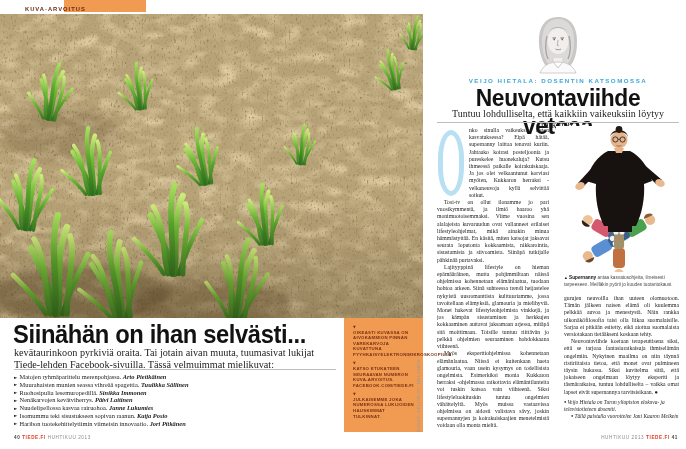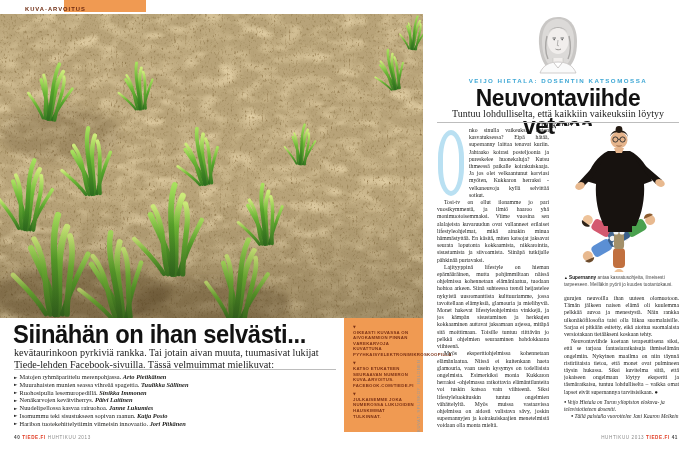--- a/index.html
+++ b/index.html
@@ -134,21 +134,21 @@
       <rect width="423" height="304" fill="url(#gb1)" opacity="0"></rect>
       <linearGradient id="shade" x1="0" y1="0" x2="0" y2="1">
         <stop offset="0.6" stop-color="#3a2a10" stop-opacity="0"></stop>
         <stop offset="1" stop-color="#3a2a10" stop-opacity="0.25"></stop>
       </linearGradient>
       <rect width="423" height="304" fill="url(#shade)"></rect>
     </svg>
   </div>
 
   <div class="abs lp-title">Siinähän on ihan selvästi...</div>
-  <div class="abs lp-sub">kevätaurinkoon pyrkiviä rankka. Tai jotain aivan muuta, tuumasivat lukijat Tiede-lehden Facebook-sivuilla. Tässä velmuimmat mielikuvat:</div>
+  <div class="abs lp-sub">kevätaurinkoon pyrkiviä oraita. Tai jotain aivan muuta, tuumasivat lukijat Tiede-lehden Facebook-sivuilla. Tässä velmuimmat mielikuvat:</div>
   <div class="abs lp-rule"></div>
 
   <ul class="abs lp-list">
     <li><span class="arrow">►</span><span>Matojen ryhmäparittelu merenpohjassa.</span> <span class="nm">Arto Pietikäinen</span></li>
     <li><span class="arrow">►</span><span>Muurahaisten munien seassa vihreää spagettia.</span> <span class="nm">Tuulikka Sällinen</span></li>
     <li><span class="arrow">►</span><span>Ruohosipulia lesemuropedillä.</span> <span class="nm">Sinikka Immonen</span></li>
     <li><span class="arrow">►</span><span>Nenäkarvojen kevätviherrys.</span> <span class="nm">Päivi Laitinen</span></li>
     <li><span class="arrow">►</span><span>Nuudelipellossa kasvaa rairuohoa.</span> <span class="nm">Janne Lukumies</span></li>
     <li><span class="arrow">►</span><span>Isomummu teki sisustukseen sopivan raanun.</span> <span class="nm">Katja Posio</span></li>
     <li><span class="arrow">►</span><span>Haribon tuotekehittelytiimin viimeisin innovaatio.</span> <span class="nm">Jori Pitkänen</span></li>

